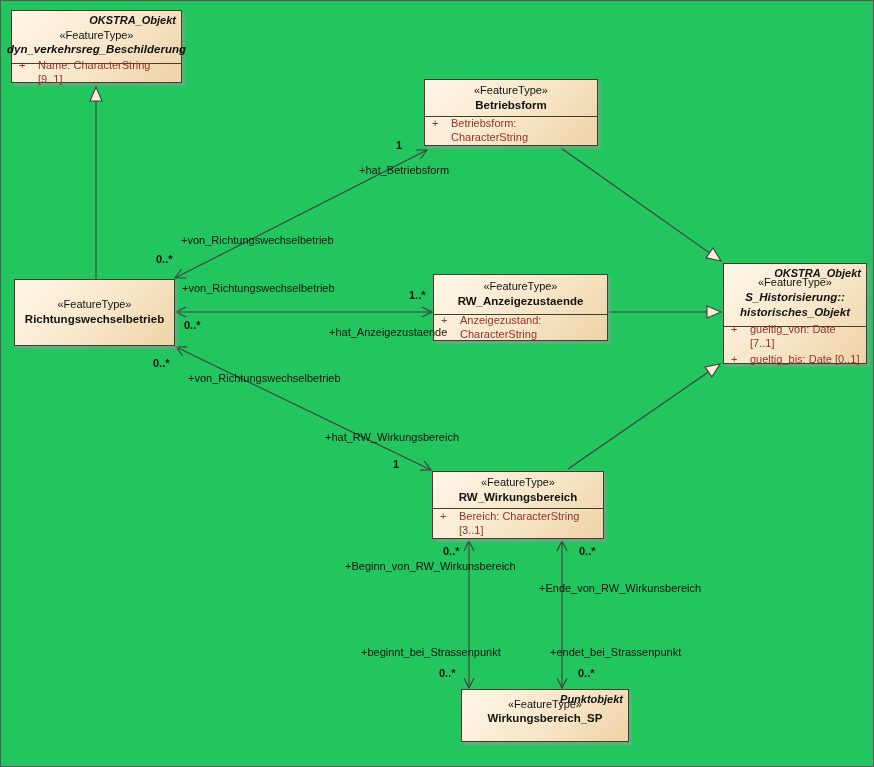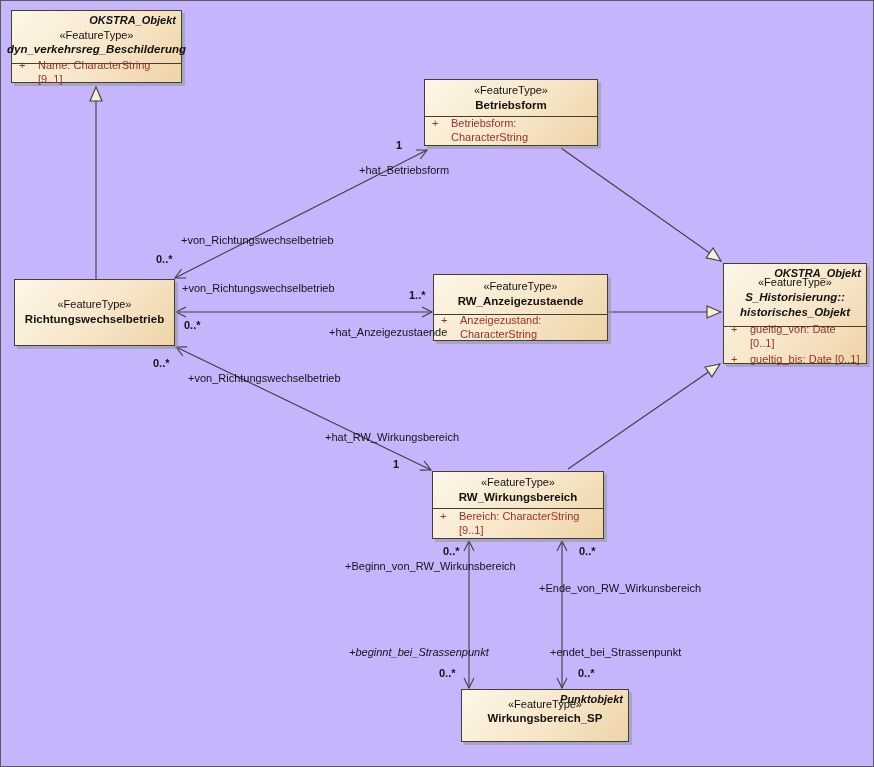--- a/index.html
+++ b/index.html
@@ -1,18 +1,18 @@
 <!DOCTYPE html>
 <html style="--attr-color: #97302a;"><head>
 <meta charset="utf-8">
 <style>
   * { margin:0; padding:0; box-sizing:border-box; }
   html,body { background:#fff; font-family:"Liberation Sans", sans-serif; }
   .canvas {
-    position:relative; width:874px; height:767px; background:#c4b5fd;
+    position:relative; width:874px; height:767px; background:#22c55e;
     border:1px solid #5a5a5a; overflow:hidden;
   }
   svg.edge-layer { position:absolute; left:0; top:0; width:100%; height:100%; }
 
   .uml-box {
     position:absolute;
     border:1px solid #40402f;
     background:linear-gradient(135deg, #fdf6e8 0%, #f7e6c8 55%, #eed3a6 100%);
     box-shadow:3px 3px 0 rgba(150,150,150,0.55);
     display:flex; flex-direction:column;
@@ -146,38 +146,38 @@
   <div class="uml-box abstract" style="left:722px; top:262px; width:144px; height:101px;">
     <div class="box-head has-parent">
       <div class="parent-label">OKSTRA_Objekt</div>
       <div class="stereotype">«FeatureType»</div>
       <div class="class-name">S_Historisierung::</div>
       <div class="class-name">historisches_Objekt</div>
     </div>
     <div class="box-attrs" style="height:37px;">
       <div class="attr-row">
         <span class="vis">+</span>
-        <span>gueltig_von: Date [0..1]</span>
+        <span>gueltig_von: Date [7..1]</span>
       </div>
       <div class="attr-row">
         <span class="vis">+</span>
         <span>gueltig_bis: Date [0..1]</span>
       </div>
     </div>
   </div>
 
   <div class="uml-box" style="left:431px; top:470px; width:172px; height:68px;">
     <div class="box-head">
       <div class="stereotype">«FeatureType»</div>
       <div class="class-name">RW_Wirkungsbereich</div>
     </div>
     <div class="box-attrs" style="height:30px;">
       <div class="attr-row">
         <span class="vis">+</span>
-        <span>Bereich: CharacterString [9..1]</span>
+        <span>Bereich: CharacterString [3..1]</span>
       </div>
     </div>
   </div>
 
   <div class="uml-box" style="left:460px; top:688px; width:168px; height:53px;">
     <div class="box-head has-parent" style="padding-bottom:14px;">
       <div class="parent-label">Punktobjekt</div>
       <div class="stereotype">«FeatureType»</div>
       <div class="class-name">Wirkungsbereich_SP</div>
     </div>
@@ -197,18 +197,18 @@
   <div class="edge-label mult" style="left:152px; top:356px;">0..*</div>
   <div class="edge-label" style="left:187px; top:371px;">+von_Richtungswechselbetrieb</div>
   <div class="edge-label" style="left:324px; top:430px;">+hat_RW_Wirkungsbereich</div>
   <div class="edge-label mult" style="left:392px; top:457px;">1</div>
 
   <div class="edge-label mult" style="left:442px; top:544px;">0..*</div>
   <div class="edge-label" style="left:344px; top:559px;">+Beginn_von_RW_Wirkunsbereich</div>
   <div class="edge-label mult" style="left:578px; top:544px;">0..*</div>
   <div class="edge-label" style="left:538px; top:559px;margin-top:22px;">+Ende_von_RW_Wirkunsbereich</div>
 
-  <div class="edge-label" style="left:348px; top:645px;font-style:italic;">+beginnt_bei_Strassenpunkt</div>
+  <div class="edge-label" style="left:360px; top:645px;">+beginnt_bei_Strassenpunkt</div>
   <div class="edge-label mult" style="left:438px; top:666px;">0..*</div>
   <div class="edge-label" style="left:549px; top:645px;">+endet_bei_Strassenpunkt</div>
   <div class="edge-label mult" style="left:577px; top:666px;">0..*</div>
 
 </div>
 
 </body></html>

